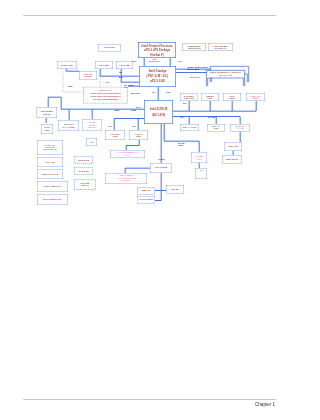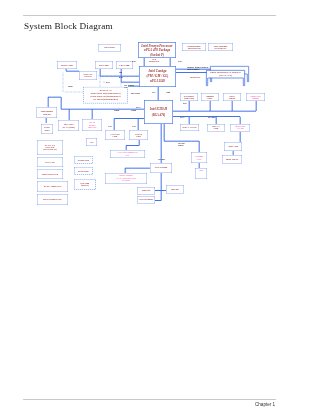--- a/index.html
+++ b/index.html
@@ -19,21 +19,20 @@
   .blk .r{white-space:nowrap;}
   .blk,.lbl{-webkit-font-smoothing:antialiased;}
   .lbl{position:absolute;white-space:nowrap;line-height:1.05;font-family:"Liberation Serif",serif;font-weight:600;}
   .ln{position:absolute;background:#4472e8;}
 </style>
 </head>
 <body>
 
 <div class="page">
   <div class="hdr-rule"></div>
-  <div class="title">System Block Diagram</div>
   <div id="dgw">
       <div id="dg">
         <div class="ln" style="left: 430.5px; top: 174px; height: 24px; width: 3px;"></div>
         <div class="ln" style="left: 508.5px; top: 174px; height: 24px; width: 3px;"></div>
         <div class="ln" style="left: 528px; top: 205.5px; width: 108px; height: 3px;"></div>
         <div class="ln" style="left: 528px; top: 216px; width: 99px; height: 3px;"></div>
         <div class="ln" style="left: 472.5px; top: 261px; height: 39px; width: 3px;"></div>
         <div class="ln" style="left: 196.5px; top: 207px; height: 6px; width: 3px;"></div>
         <div class="ln" style="left: 198px; top: 211.5px; width: 39px; height: 3px;"></div>
         <div class="ln" style="left: 298.5px; top: 207px; height: 21px; width: 3px;"></div>

